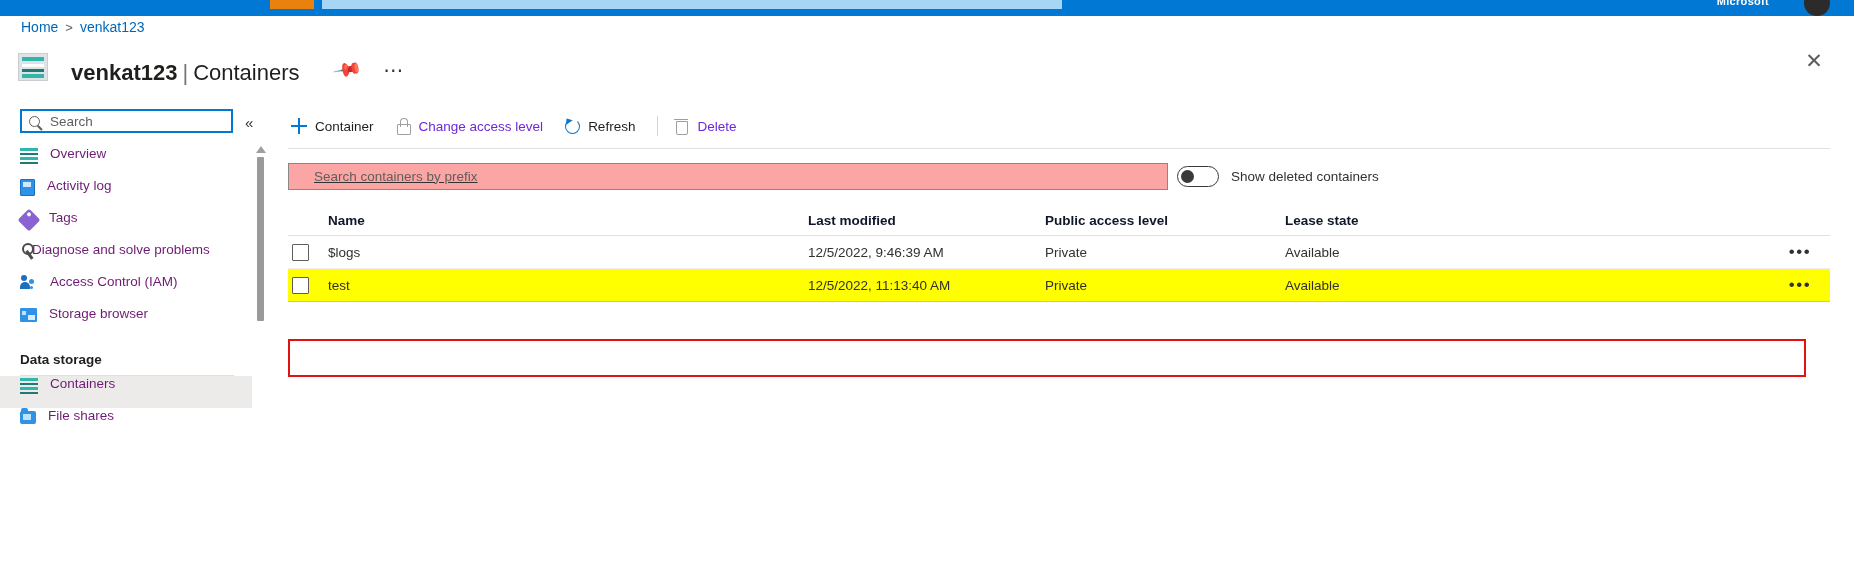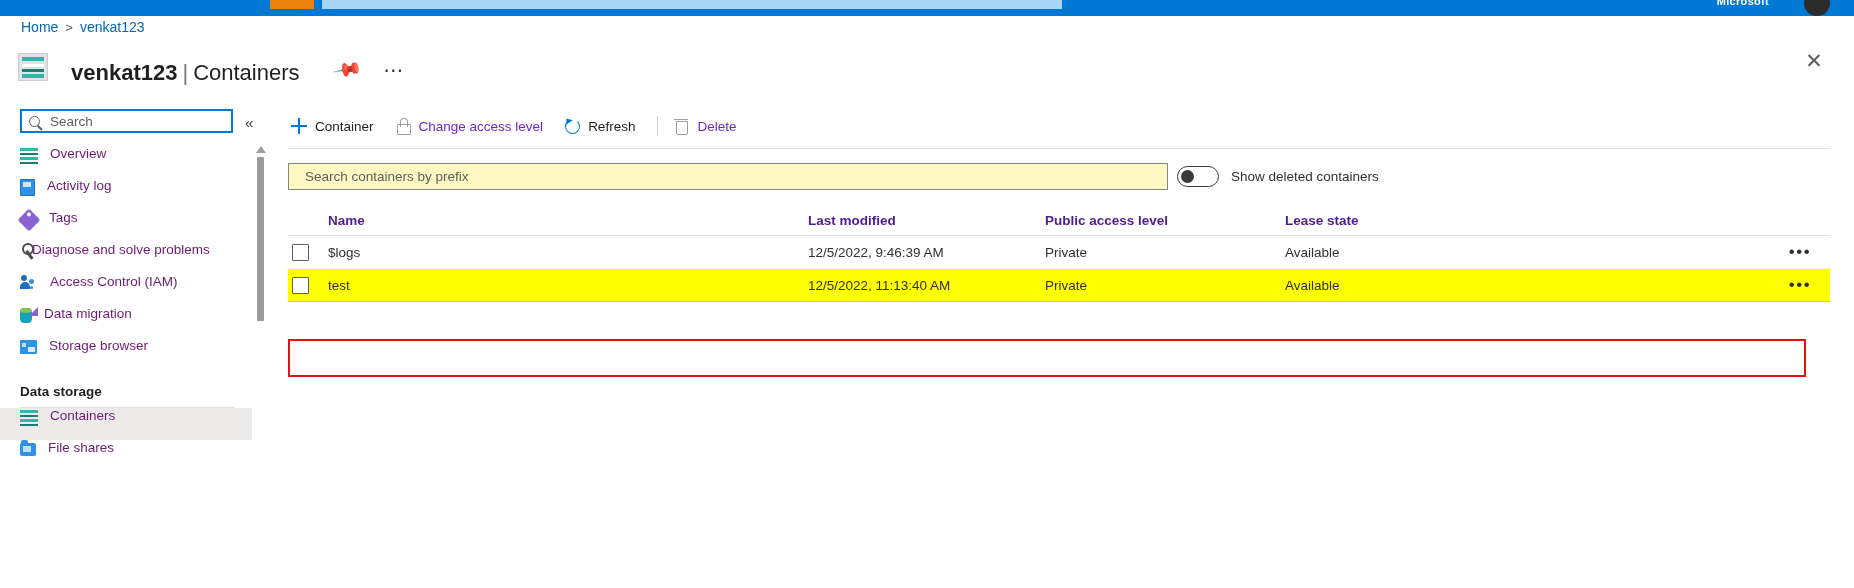--- a/index.html
+++ b/index.html
@@ -303,42 +303,42 @@
   .cmd-underline {
     position:absolute; left:16px; top:48px; right:24px; height:1px; background:#e1dfdd;
   }
 
   
   .filter-row {
     position:absolute; left:16px; top:62px; right:24px; height:28px;
     display:flex; align-items:center;
   }
   .prefix-input {
-    width:880px; height:27px; border:1px solid #8a8886; background:#fef9c3;
-    padding:0 16px; font-size:13.5px; color:#323130;
-    font-family:"Liberation Sans", sans-serif; outline:none;
+    width:880px; height:27px; border:1px solid #8a8886; background:#fca5a5;
+    padding:0 25px; font-size:13.5px; color:#323130;
+    font-family:"Liberation Sans", sans-serif; outline:none;text-decoration:underline;
   }
   .prefix-input::placeholder { color:#605e5c; }
 
   .toggle-wrap { display:flex; align-items:center; margin-left:9px; }
   .toggle {
     width:42px; height:21px; border:1.5px solid #3b3a39; border-radius:11px;
     position:relative; background:#fff; cursor:pointer; flex:none;
   }
   .toggle .knob {
     position:absolute; left:3px; top:3px; width:13px; height:13px;
     border-radius:50%; background:#3b3a39;
   }
   .toggle-label { margin-left:12px; font-size:13.5px; color:#323130; white-space:nowrap; }
 
   
   .tbl { position:absolute; left:16px; top:106px; right:24px; }
   .tbl-head {
     display:flex; align-items:center; height:30px;
-    font-size:13.5px; font-weight:700; color:#4c1d95;
+    font-size:13.5px; font-weight:700; color:#0f172a;
     border-bottom:1px solid #e1dfdd;
   }
   .tbl-row {
     display:flex; align-items:center; height:33px;
     font-size:13.5px; color:#323130;
     border-bottom:1px solid #f0efee;
     position:relative;
   }
   .tbl-row.highlight { background:#ffff00; border-bottom:1px solid #d9d900; }
   .highlight-box {
@@ -422,24 +422,20 @@
       <span class="nav-label">Diagnose and solve problems</span>
     </div>
 
     <div class="nav-item">
       <span class="nav-ico ico-iam">
           <span></span>
         </span>
       <span class="nav-label">Access Control (IAM)</span>
     </div>
 
-    <div class="nav-item">
-      <span class="nav-ico ico-migration"></span>
-      <span class="nav-label">Data migration</span>
-    </div>
 
 
     <div class="nav-item">
       <span class="nav-ico ico-browser"></span>
       <span class="nav-label">Storage browser</span>
     </div>
 
     <div class="nav-group">Data storage</div>
     <div class="nav-divider"></div>
 

